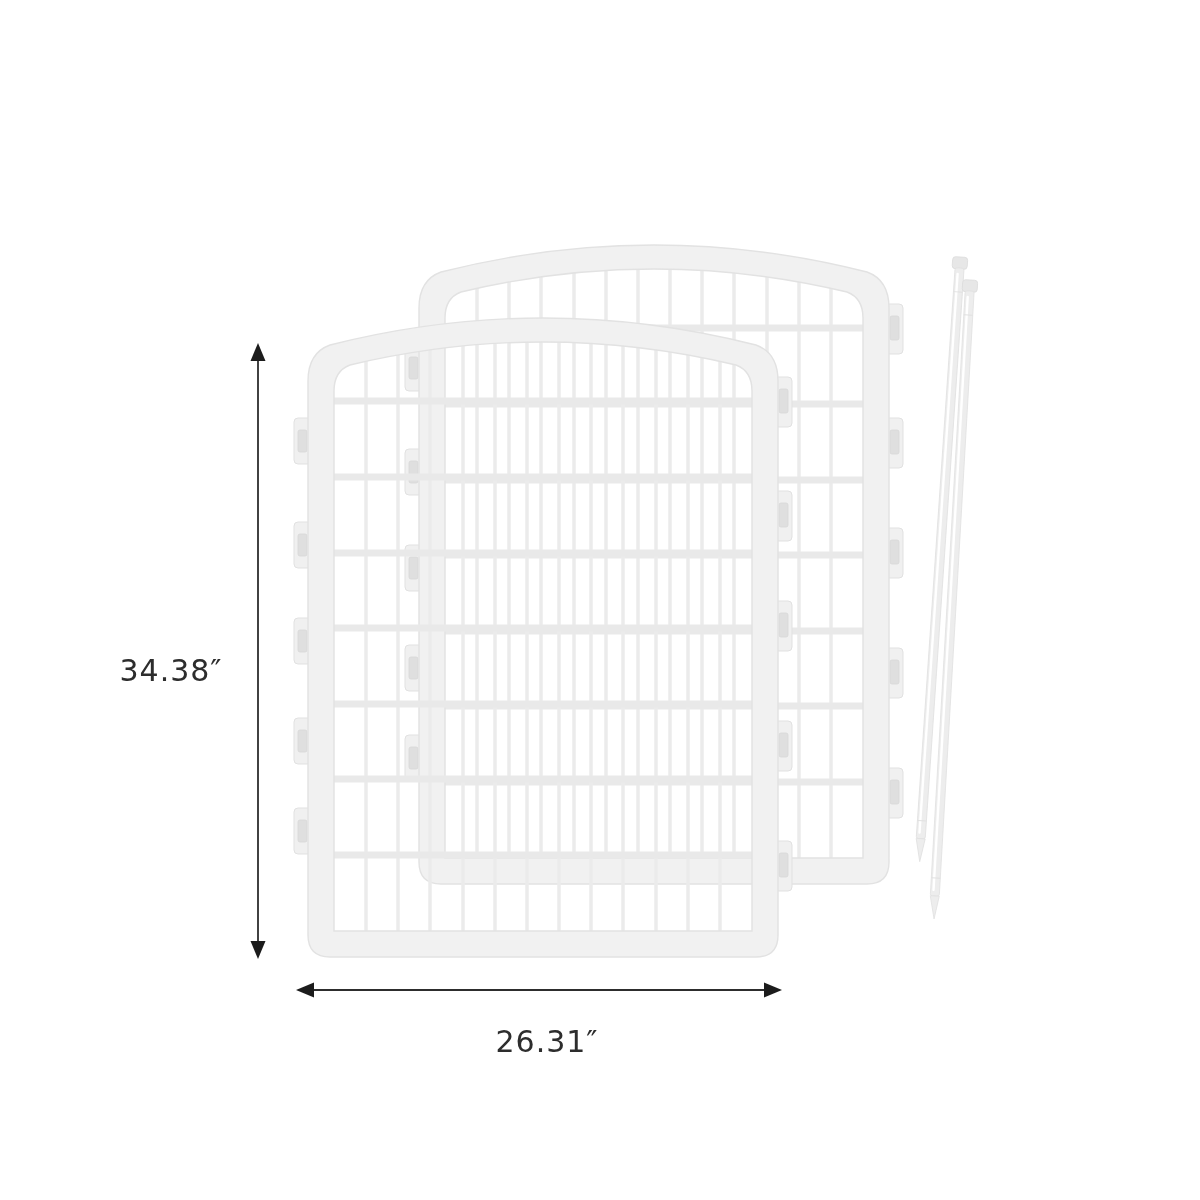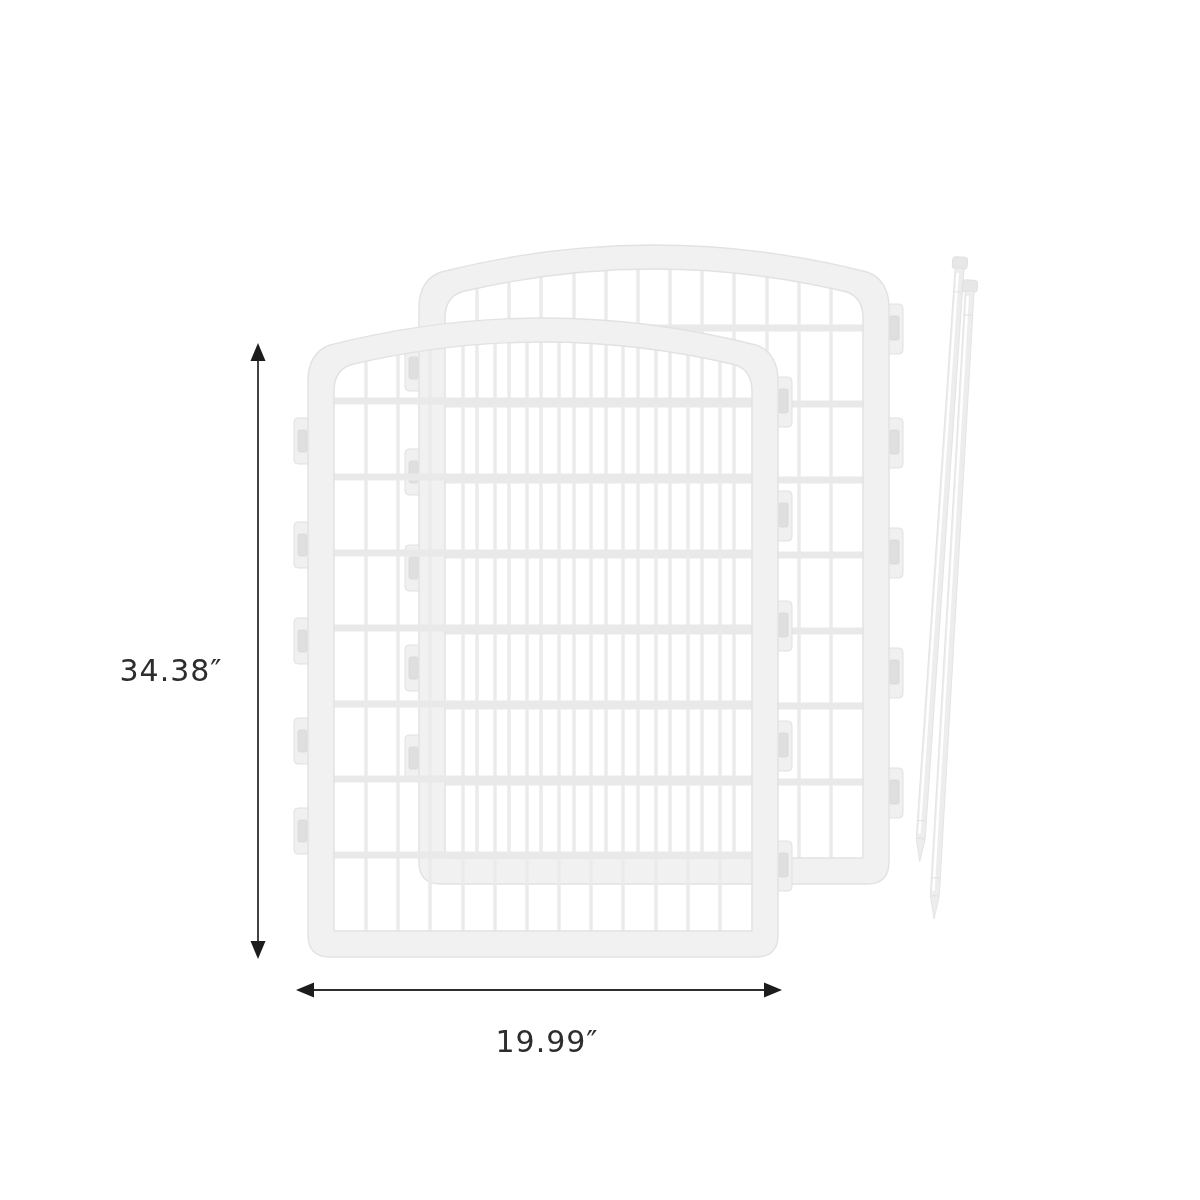--- a/index.html
+++ b/index.html
@@ -126,14 +126,14 @@
     </g>
 
     <g>
       <line class="dim-line" x1="312" y1="990" x2="766" y2="990"></line>
       <polygon class="dim-head" points="296,990 314,982.5 314,997.5"></polygon>
       <polygon class="dim-head" points="782,990 764,982.5 764,997.5"></polygon>
     </g>
   </svg>
 
   <div class="dim-label height">34.38″</div>
-  <div class="dim-label width">19.99″</div>
+  <div class="dim-label width">26.31″</div>
 </div>
 
 </body></html>

